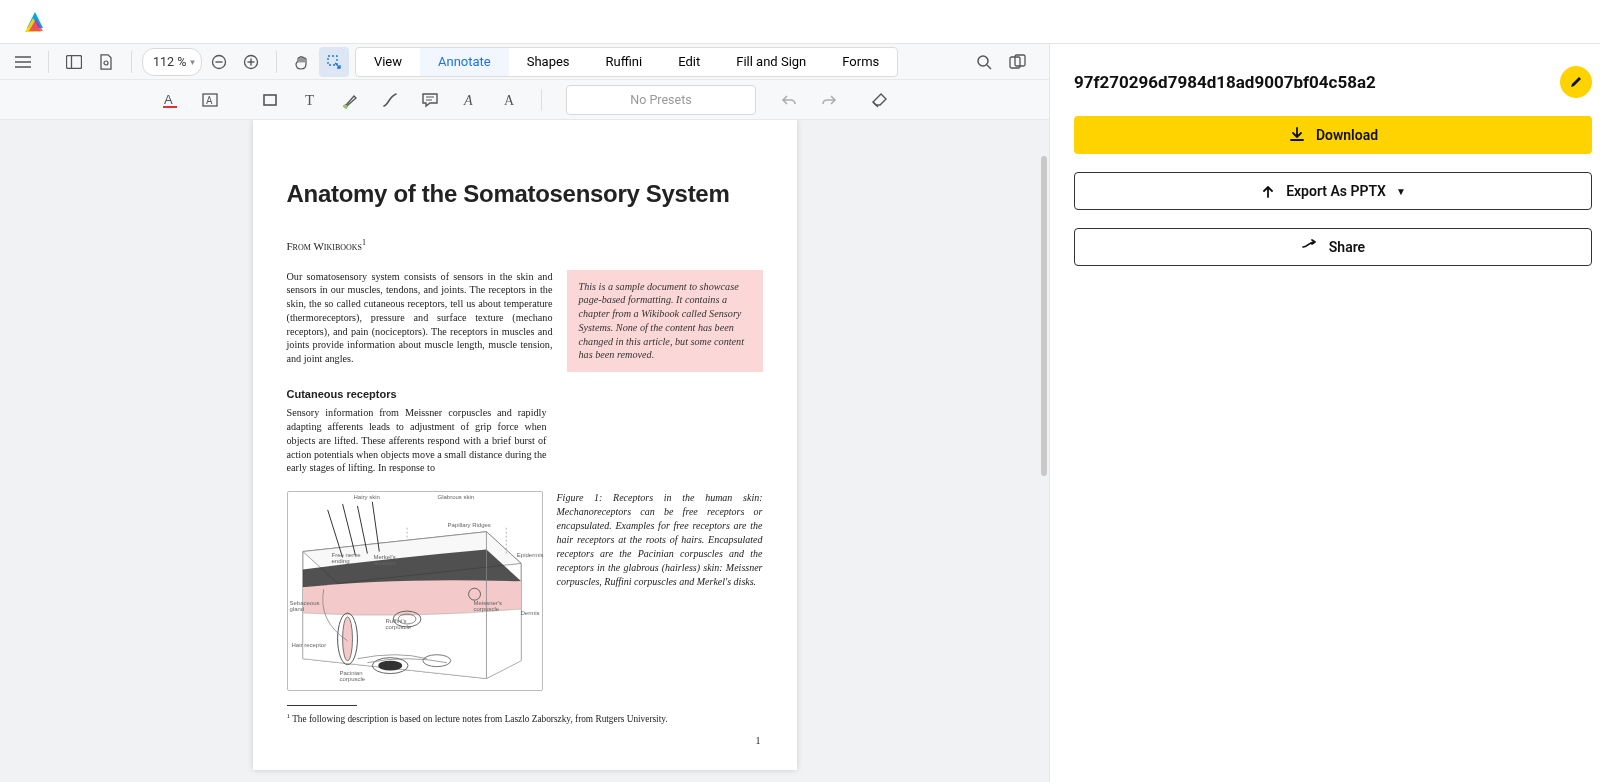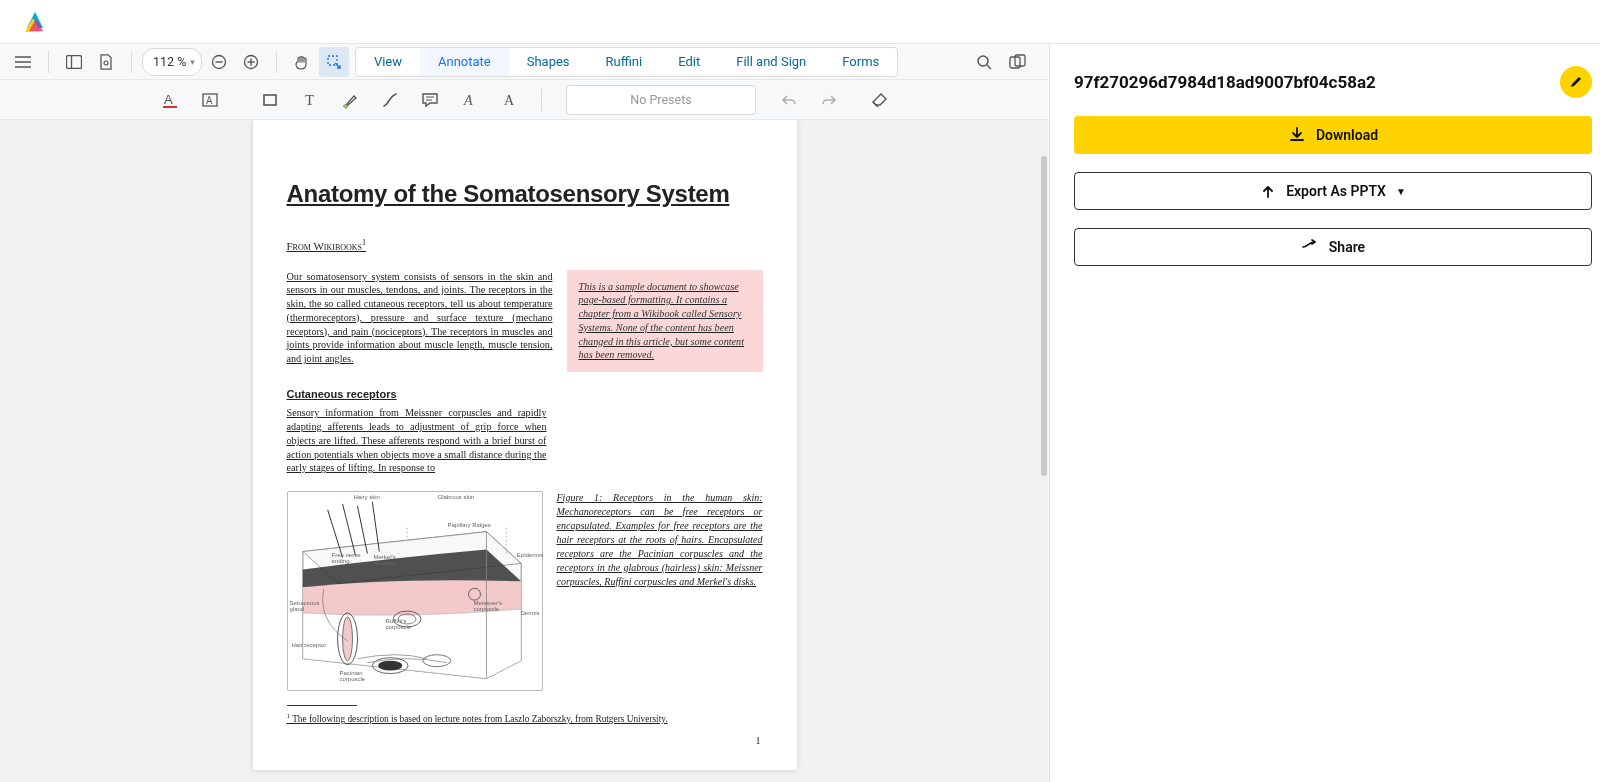--- a/index.html
+++ b/index.html
@@ -14,32 +14,32 @@
 .side-col  { flex: 1; padding: 22px 8px 0 24px; display:flex; flex-direction:column; gap:18px; }
 
 
 .tbrow { display:flex; align-items:center; background:#f7f8f9; border-bottom:1px solid #e8e8e8; }
 .tb1 { height:36px; padding:0 8px; gap:2px; }
 .icon-btn { width:30px; height:30px; border-radius:4px; display:flex; align-items:center; justify-content:center; color:#5a5a5a; cursor:pointer; }
 .sep { width:1px; height:22px; background:#ddd; margin:0 8px;}
 .zoom-box{ height:28px; border:1px solid #d9d9d9; border-radius:12px; background:#fff; display:flex; align-items:center; padding:0 6px 0 10px; font-size:12.5px; color:#333; gap:4px;}
 .zoom-box .chev{font-size:9px;color:#888;}
 .tabstrip{ display:flex; height:30px; border:1px solid #dcdcdc; border-radius:4px; overflow:hidden; margin-left:4px; background:#fff;}
-.tabstrip .tab{ padding:0 18px; display:flex; align-items:center; font-size:13px; color:#0369a1; cursor:pointer;}
+.tabstrip .tab{ padding:0 18px; display:flex; align-items:center; font-size:13px; color:#000000; cursor:pointer;}
 .tabstrip .tab.active{ color:#1a73e8; background:#f1f6ff;}
 .tb1-right{margin-left:auto; display:flex; gap:4px; padding-right:8px;}
 
 .tb2{ height:40px; justify-content:center; gap:6px; }
 .tb2 .icon-btn{width:34px;height:34px;}
 .preset{ width:190px; height:30px; border:1px solid #d9d9d9; border-radius:4px; display:flex; align-items:center; justify-content:center; font-size:12.5px; color:#999; background:#fff; margin:0 10px;}
 .eraser{margin-left:10px;}
 
 
 .canvas{ flex:1; overflow:auto; background:#f1f2f3; position:relative;}
-.page{ width:544px; min-height:650px; background:#fff; margin:0 auto; margin-top:0; box-shadow:0 0 6px rgba(0,0,0,.15); padding:32px 34px 26px 34px; position:relative; font-family:Georgia,'Times New Roman',serif; color:#222;text-decoration:underline;}
+.page{ width:544px; min-height:650px; background:#fff; margin:0 auto; margin-top:0; box-shadow:0 0 6px rgba(0,0,0,.15); padding:32px 34px 26px 34px; position:relative; font-family:Georgia,'Times New Roman',serif; color:#222;}
 .page h1{ font-family: Helvetica,Arial,sans-serif; font-size:24px; font-weight:600; margin:28px 0 30px 0; letter-spacing:-.3px;}
 .page .src{ font-variant:small-caps; font-size:11px; margin-bottom:18px; position:relative;}
 .page .src sup{font-size:8px;}
 .body-row{display:flex; gap:14px; align-items:flex-start;}
 .col-text{flex:1;}
 .para{ font-size:10.2px; line-height:1.35; text-align:justify; font-family: Georgia,serif;}
 .note-box{ flex:0 0 196px; background:#fbd7d7; padding:10px 12px; font-size:10.2px; font-style:italic; line-height:1.35; color:#333;}
 .h2{ font-family: Helvetica,Arial,sans-serif; font-size:11px; font-weight:600; margin:16px 0 6px 0;}
 .fig-row{display:flex; gap:14px; align-items:flex-start; margin-top:16px;}
 .fig-img{ flex:0 0 256px; height:200px; border:1px solid #bbb; border-radius:2px; position:relative; background:#fff;}

